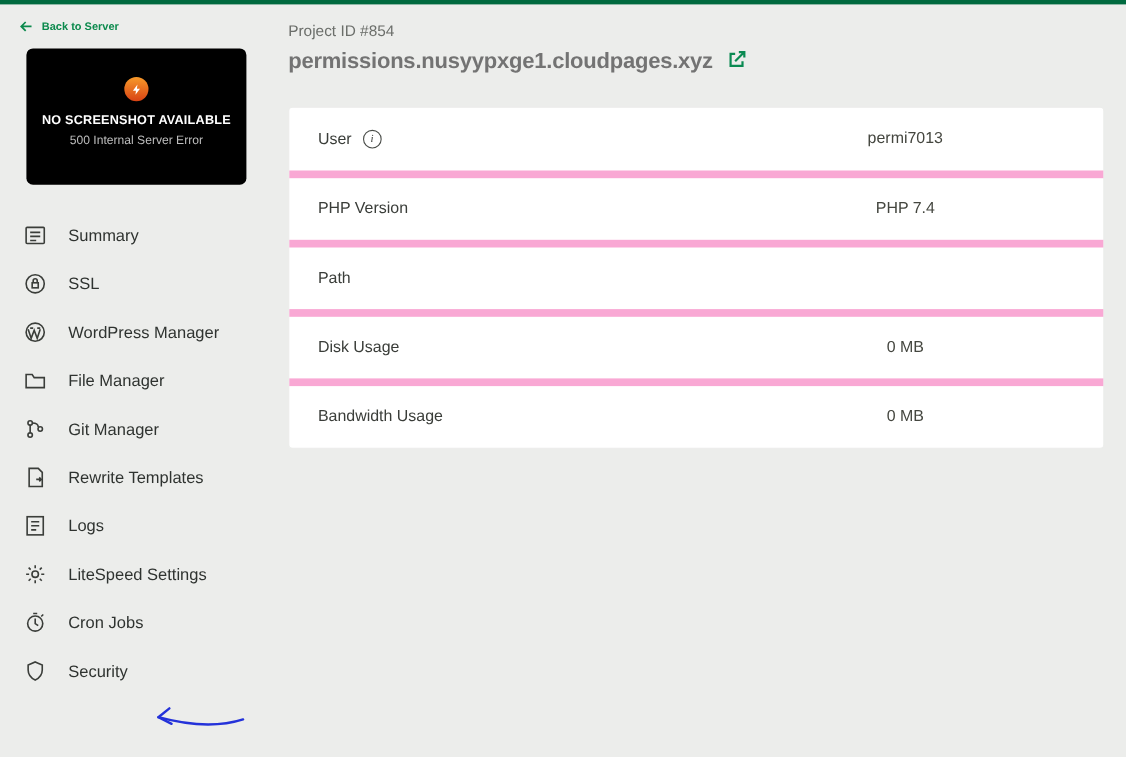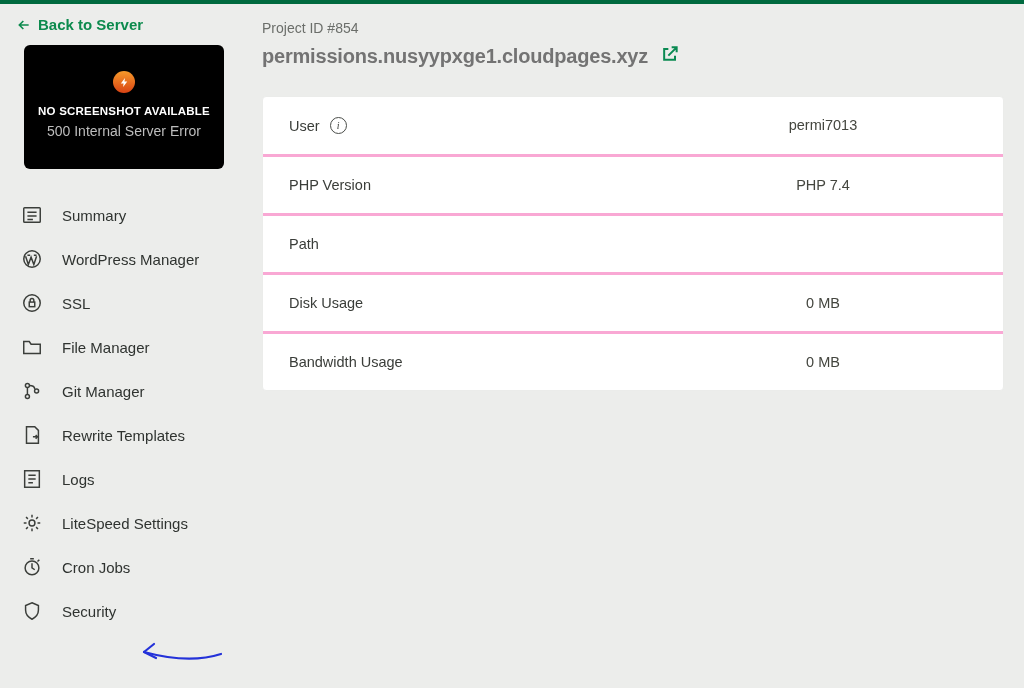--- a/index.html
+++ b/index.html
@@ -1,36 +1,36 @@
 <!DOCTYPE html>
 <html><head>
 <meta charset="utf-8">
 <style>
   * { box-sizing: border-box; margin: 0; padding: 0; }
   html, body { width: 1024px; height: 688px; font-family: -apple-system, "Segoe UI", Arial, sans-serif; background: #ecedeb; overflow: hidden; }
   .topbar { height: 4px; background: #006a3f; width: 100%; }
   .page { display: flex; }
   .sidebar { width: 256px; padding: 12px 20px 20px 12px; }
-  .backlink { display: flex; align-items: center; gap: 6px; color: #0c8a4d; font-weight: 700; font-size: 15px; cursor: pointer; padding: 0 0 6px 4px; }
+  .backlink { display: flex; align-items: center; gap: 6px; color: #0c8a4d; font-weight: 700; font-size: 10px; cursor: pointer; padding: 0 0 6px 4px; }
   .backlink svg { stroke: #0c8a4d; }
   .preview-card { width: 200px; height: 124px; margin: 6px auto 24px auto; background: #000000; border-radius: 6px; text-align: center; padding-top: 26px; }
   .preview-card .pv-icon { width: 22px; height: 22px; border-radius: 50%; background: linear-gradient(#f79a2a,#d84314); margin: 0 auto 12px auto; display: flex; align-items: center; justify-content: center; }
   .preview-card .pv-lbl { color: #fff; font-size: 11.5px; font-weight: 700; letter-spacing: .2px; }
-  .preview-card .pv-err { color: #bdbdbd; font-size: 14px; margin-top: 6px; }
+  .preview-card .pv-err { color: #bdbdbd; font-size: 11px; margin-top: 6px; }
   .nav { list-style: none; }
   .nav li { display: flex; align-items: center; gap: 18px; padding: 10px 8px; color: #2f3330; font-size: 15px; cursor: pointer; }
   .nav li .ic { width: 24px; height: 24px; display: flex; align-items: center; justify-content: center; }
   .nav li .ic svg { stroke: #3b3e3a; fill: none; stroke-width: 1.6; }
   .main { flex: 1; padding: 16px 20px 20px 6px; }
   .proj-id { color: #6b6e6a; font-size: 14px; margin-bottom: 8px; }
   .domain-row { display: flex; align-items: center; gap: 12px; }
   .domain { color: #737373; font-size: 20px; font-weight: 700; letter-spacing: -.2px; }
   .ext-icon svg { stroke: #0a8a52; }
   .card { background: #fff; border: 1px solid #ebecea; border-radius: 4px; margin-top: 28px; }
-  .row { display: flex; padding: 20px 26px; border-bottom: 3px solid #f9a8d4; font-size: 14.5px; color: #3a3d39; }
+  .row { display: flex; padding: 20px 26px; border-bottom: 7px solid #f9a8d4; font-size: 14.5px; color: #3a3d39; }
   .row:last-child { border-bottom: none; }
   .row .k { flex: 0 0 380px; display: flex; align-items: center; gap: 10px; }
   .row .v { flex: 1; color: #44463f; text-align: center; }
   .info-ic { width: 17px; height: 17px; border: 1.4px solid #4a4d49; border-radius: 50%; display: inline-flex; align-items: center; justify-content: center; font-size: 10px; font-family: Georgia, serif; font-style: italic; }
   .arrow-annot { position: absolute; left: 136px; top: 632px; pointer-events: none; }
   .arrow-annot svg { stroke: #2432d9; fill: none; stroke-width: 2.2; stroke-linecap: round; }
 </style>
 </head>
 <body>
 
@@ -62,34 +62,34 @@
               <rect x="3" y="4" width="18" height="16" rx="1"></rect>
               <path d="M7 9h10M7 13h10M7 17h6"></path>
             </svg>
           </span>
         <span>Summary</span>
       </li>
       <li>
         <span class="ic">
             <svg width="22" height="22" viewBox="0 0 24 24">
               <circle cx="12" cy="12" r="9"></circle>
-              <path d="M5 9l3 9 3-8 3 8 3-9M7 8h3m4 0h3"></path>
-            </svg>
-          </span>
-        <span>WordPress Manager</span>
-      </li>
-      <li>
-        <span class="ic">
-            <svg width="22" height="22" viewBox="0 0 24 24">
-              <circle cx="12" cy="12" r="9"></circle>
               <rect x="9" y="11" width="6" height="5"></rect>
               <path d="M10 11V9a2 2 0 0 1 4 0v2"></path>
             </svg>
           </span>
         <span>SSL</span>
+      </li>
+      <li>
+        <span class="ic">
+            <svg width="22" height="22" viewBox="0 0 24 24">
+              <circle cx="12" cy="12" r="9"></circle>
+              <path d="M5 9l3 9 3-8 3 8 3-9M7 8h3m4 0h3"></path>
+            </svg>
+          </span>
+        <span>WordPress Manager</span>
       </li>
       <li>
         <span class="ic">
             <svg width="22" height="22" viewBox="0 0 24 24">
               <path d="M3 6h6l2 3h10v10H3z"></path>
             </svg>
           </span>
         <span>File Manager</span>
       </li>
       <li>

